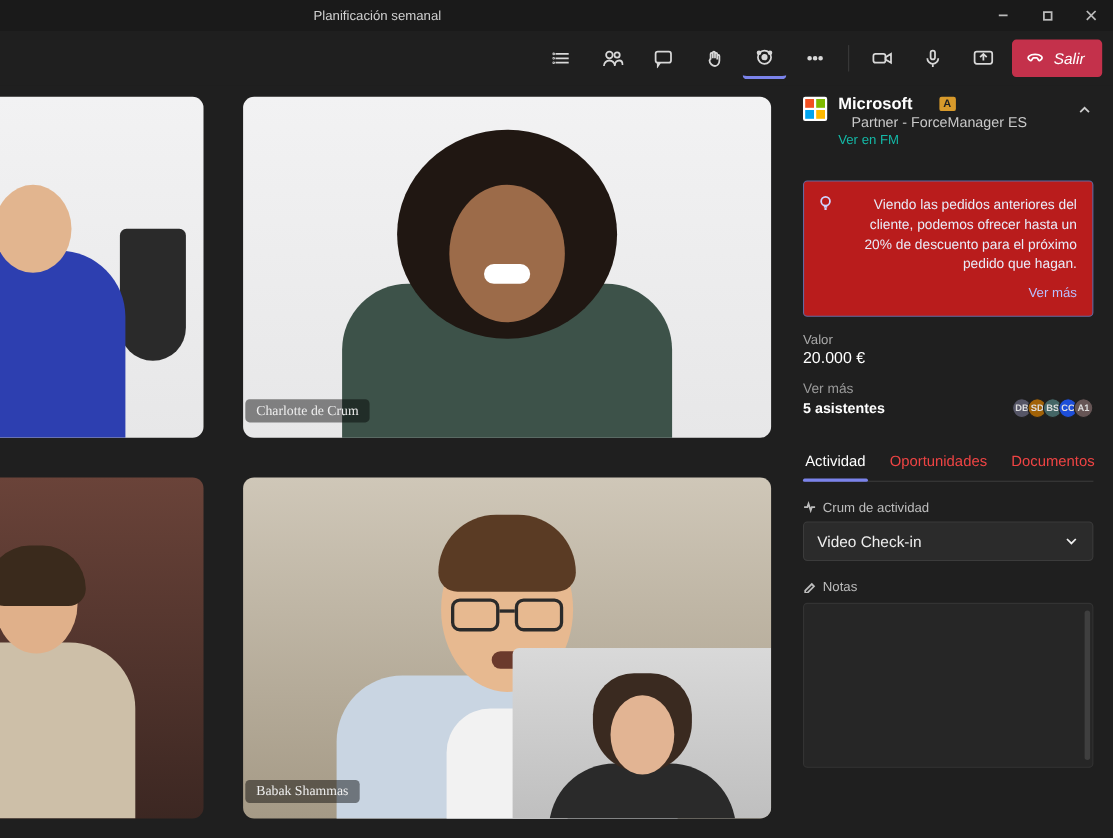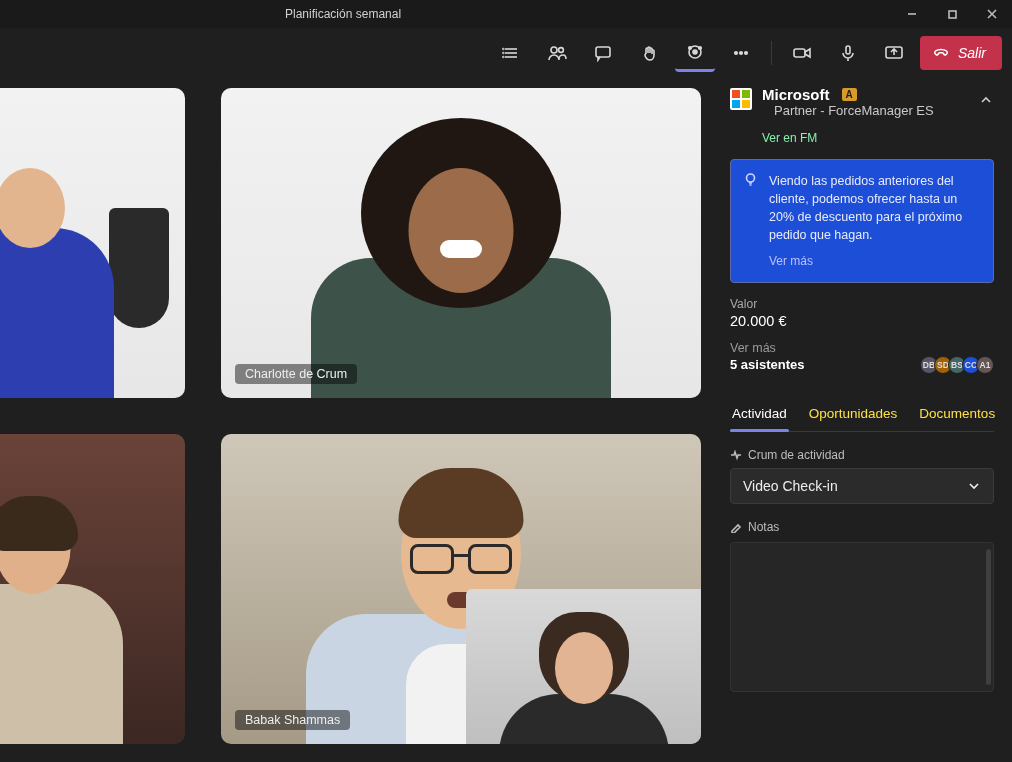--- a/index.html
+++ b/index.html
@@ -71,26 +71,27 @@
     gap: 36px 36px;
     overflow: hidden;
   }
   .tile {
     position: relative;
     border-radius: 10px;
     overflow: hidden;
     background: #333;
   }
   .tile .namebadge {
-    position: absolute; left: 14px; bottom: 14px;
+    position: absolute; left: 2px; bottom: 14px;
     background: rgba(0,0,0,.45);
     padding: 3px 10px;
     border-radius: 4px;
     font-size: 12.5px;
     color: #eee;
+    font-family: Liberation Serif, serif;
   }
   .tile.small-left { border-top-left-radius:0; border-bottom-left-radius:0; }
   .pip {
     position: absolute; right: 0; bottom: 0;
     width: 235px; height: 155px;
     background: #555;
     border-top-left-radius: 6px;
     overflow:hidden;
   }
 
@@ -118,35 +119,36 @@
   .company-head { display:flex; gap:10px; align-items:flex-start; }
   .mslogo {
     width: 22px; height: 22px; margin-top:2px;
     display:grid; grid-template-columns:1fr 1fr; grid-template-rows:1fr 1fr; gap:2px;
     background:#fff; padding:2px; border-radius:2px;
   }
   .mslogo span:nth-child(1){background:#f25022}
   .mslogo span:nth-child(2){background:#7fba00}
   .mslogo span:nth-child(3){background:#00a4ef}
   .mslogo span:nth-child(4){background:#ffb900}
-  .company-name { font-weight:600; font-size:15px; display:flex; align-items:center; gap:12px;}
+  .company-name { font-weight:600; font-size:15px; display:flex; align-items:center; gap:24px;}
   .badge-a { background:#d89a2b; color:#1f1f1f; font-size:10px; font-weight:700; padding:1px 4px; border-radius:2px;}
   .subtitle { font-size:13px; color:#c9c9c9;margin-left:12px; }
-  .link-small { font-size:12px; color:#86efac; margin-top:13px; }
+  .link-small { font-size:12px; color:#14b8a6; margin-top:2px; }
   .chev-up { position:absolute; right:18px; top:14px; color:#ccc; }
 
   .tipbox {
-    margin-top: 14px;
-    background: #1d4ed8;
+    margin-top: 30px;
+    background: #b91c1c;
     border: 1px solid #6169a1;
     border-radius: 4px;
     padding: 12px 14px 12px 38px;
     font-size: 12.5px; line-height:1.45;
     color: #e9ebf8;
     position: relative;
+    text-align: right;
   }
   .tipbox .bulb { position:absolute; left:12px; top:12px; color:#cfd4ff; }
   .tipbox .more { display:block; margin-top:8px; color:#b9c0ff; font-size:12px; }
 
   .kv { margin-top: 14px; }
   .kv .k { font-size:12px; color:#a9a9a9; }
   .kv .v { font-size:14.5px; color:#fff; margin-top:2px; }
   .more-link { font-size:12.5px; color:#9a9a9a; margin-top:12px; display:inline-block; }
 
   .attendees-row { display:flex; align-items:center; justify-content:space-between; }
@@ -154,21 +156,21 @@
   .avset { display:flex; gap:0; }
   .av {
     width:18px; height:18px; border-radius:50%;
     font-size:8.5px; font-weight:600; color:#ddd;
     display:flex; align-items:center; justify-content:center;
     margin-left:-4px; border:1px solid #1f1f1f;
   }
   .av1{background:#556}.av2{background:#a16207}.av3{background:#466}.av4{background:#1d4ed8}.av5{background:#655}
 
   .tabs { display:flex; gap:18px; margin-top:24px; border-bottom:1px solid #3a3a3a; }
-  .tab { font-size:13.5px; color:#fde047; padding:8px 2px 10px; position:relative; cursor:pointer;}
+  .tab { font-size:13.5px; color:#ef4444; padding:8px 2px 10px; position:relative; cursor:pointer;}
   .tab.active { color:#fff; }
   .tab.active::after { content:""; position:absolute; left:0; right:0; bottom:-1px; height:3px; background:#7b83eb; border-radius:2px;}
 
   .sect-label { font-size:12px; color:#bdbdbd; margin-top:16px; display:flex; align-items:center; gap:6px;}
   .select-box {
     margin-top:6px;
     height:36px; width:100%;
     background:#2b2b2b; border:1px solid #3b3b3b; border-radius:4px;
     display:flex; align-items:center; justify-content:space-between;
     padding:0 12px; font-size:14px; color:#eee;

